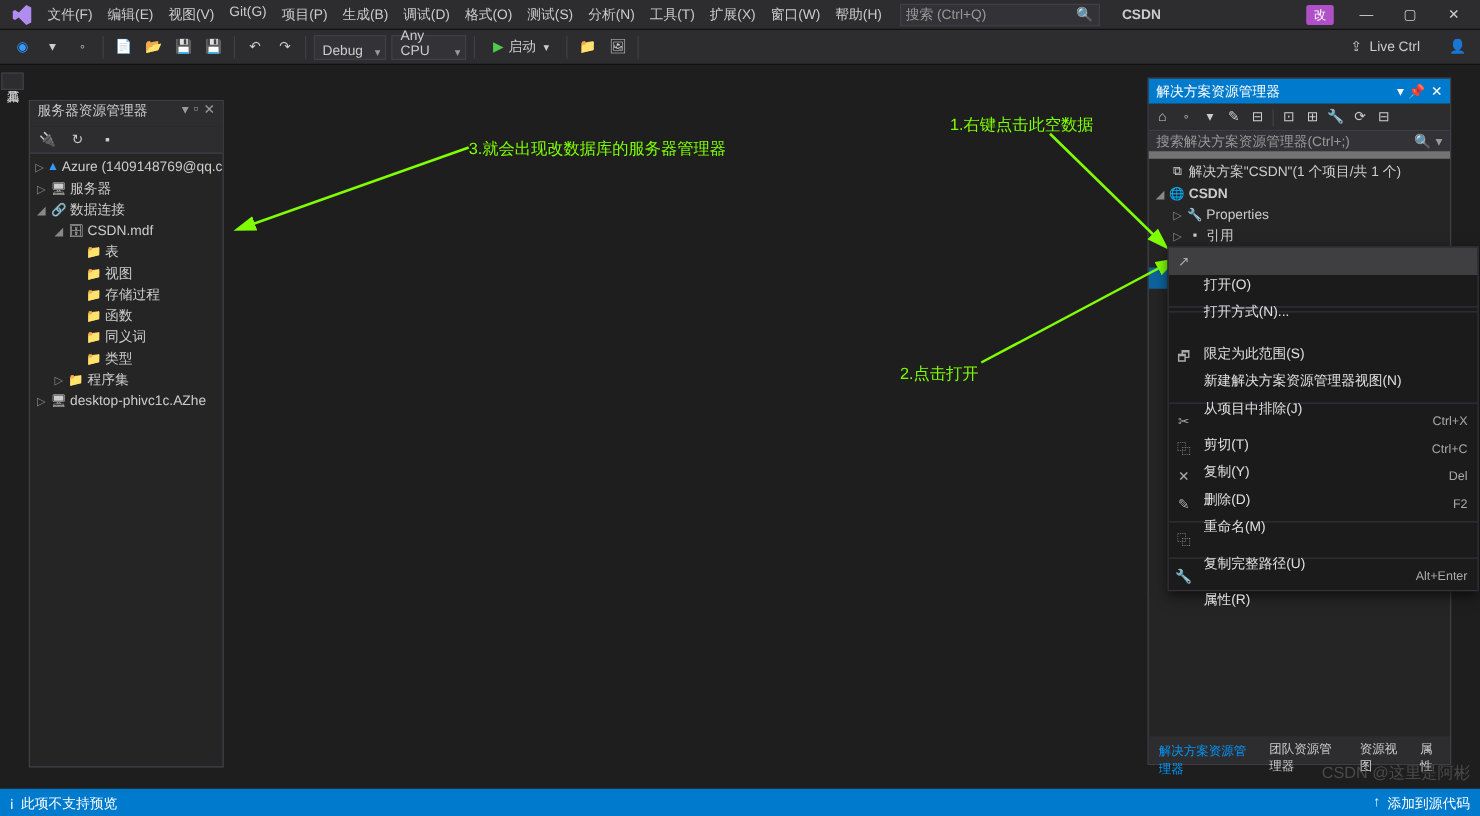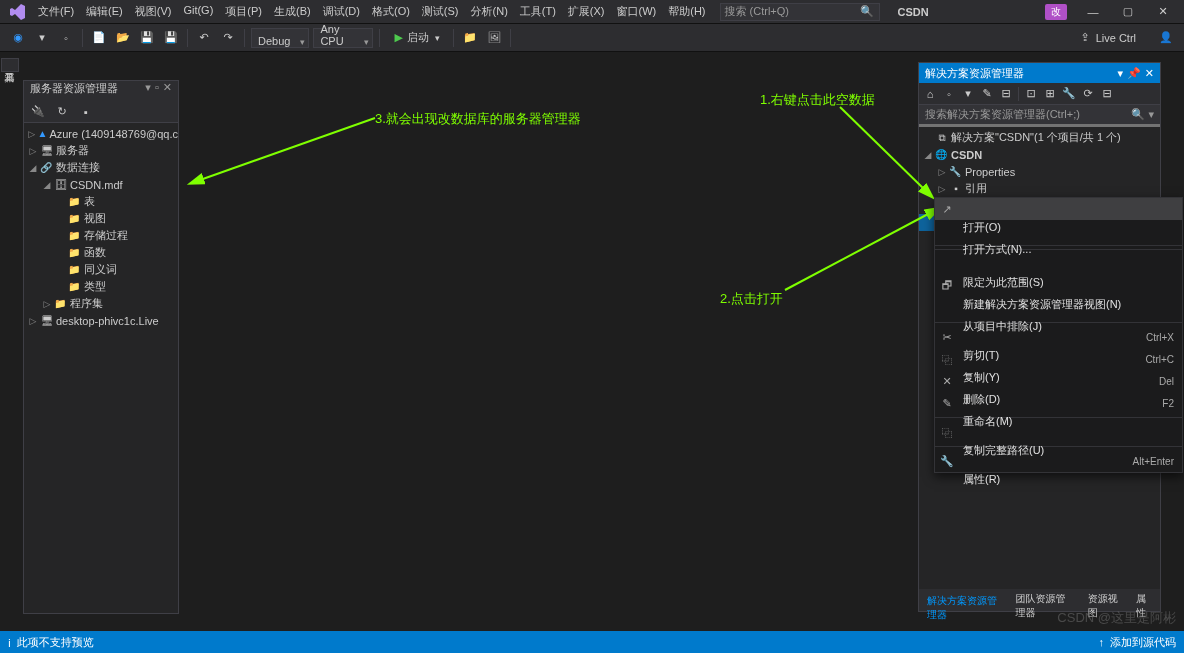--- a/index.html
+++ b/index.html
@@ -41,21 +41,21 @@
 .lvl1 { padding-left:4px; } .lvl2 { padding-left:18px; } .lvl3 { padding-left:32px; }
 .folder-y { color:#dcb67a; }
 .azure { color:#3399ff; }
 
 
 .solution-panel { position:absolute; right:23px; top:62px; width:243px; height:550px; background:#252526; border:1px solid #3f3f46; }
 .sol-title { height:20px; background:#007acc; color:#fff; display:flex; align-items:center; padding:0 6px; font-size:11px; }
 .sol-title .ticons { margin-left:auto; display:flex; gap:4px; font-size:10px; }
 .sol-toolbar { height:22px; background:#2d2d30; display:flex; align-items:center; padding:0 4px; gap:5px; border-bottom:1px solid #3f3f46; color:#ccc; font-size:11px;}
 .sol-toolbar span { width:14px; text-align:center; }
-.sol-search { height:22px; background:#333337; border-bottom:3px solid #737373; display:flex; align-items:center; padding:0 6px; color:#999; }
+.sol-search { height:22px; background:#333337; border-bottom:6px solid #737373; display:flex; align-items:center; padding:0 6px; color:#999; }
 .sol-search .mag { margin-left:auto; }
 .sol-tree .tree-node.sel { background:#0e639c; color:#fff; }
 .sol-tree .c-green { color:#4ec94e; }
 .sol-tree .wrench { color:#b0b0b0; }
 .panel-tabs { position:absolute; bottom:0; left:0; right:0; height:22px; background:#2d2d30; display:flex; }
 .panel-tab { padding:3px 8px; color:#ccc; font-size:10px; }
 .panel-tab.active { color:#0097fb; border-top:2px solid transparent; }
 
 
 .ctx-menu { position:absolute; right:1px; top:197px; width:249px; background:#1b1b1c; border:1px solid #333337; box-shadow:0 4px 10px rgba(0,0,0,0.6); z-index:50; }
@@ -218,21 +218,21 @@
         <span>类型</span>
       </div>
       <div class="tree-node lvl2">
         <span class="exp">▷</span>
         <span class="icn folder-y">📁</span>
         <span>程序集</span>
       </div>
       <div class="tree-node lvl1">
         <span class="exp">▷</span>
         <span class="icn ">🖥</span>
-        <span>desktop-phivc1c.Live</span>
+        <span>desktop-phivc1c.AZhe</span>
       </div>
     </div>
 </div>
 
 <div class="solution-panel">
   <div class="sol-title">
     <span>解决方案资源管理器</span>
     <div class="ticons">
         <span>▾</span>
         <span>📌</span>

